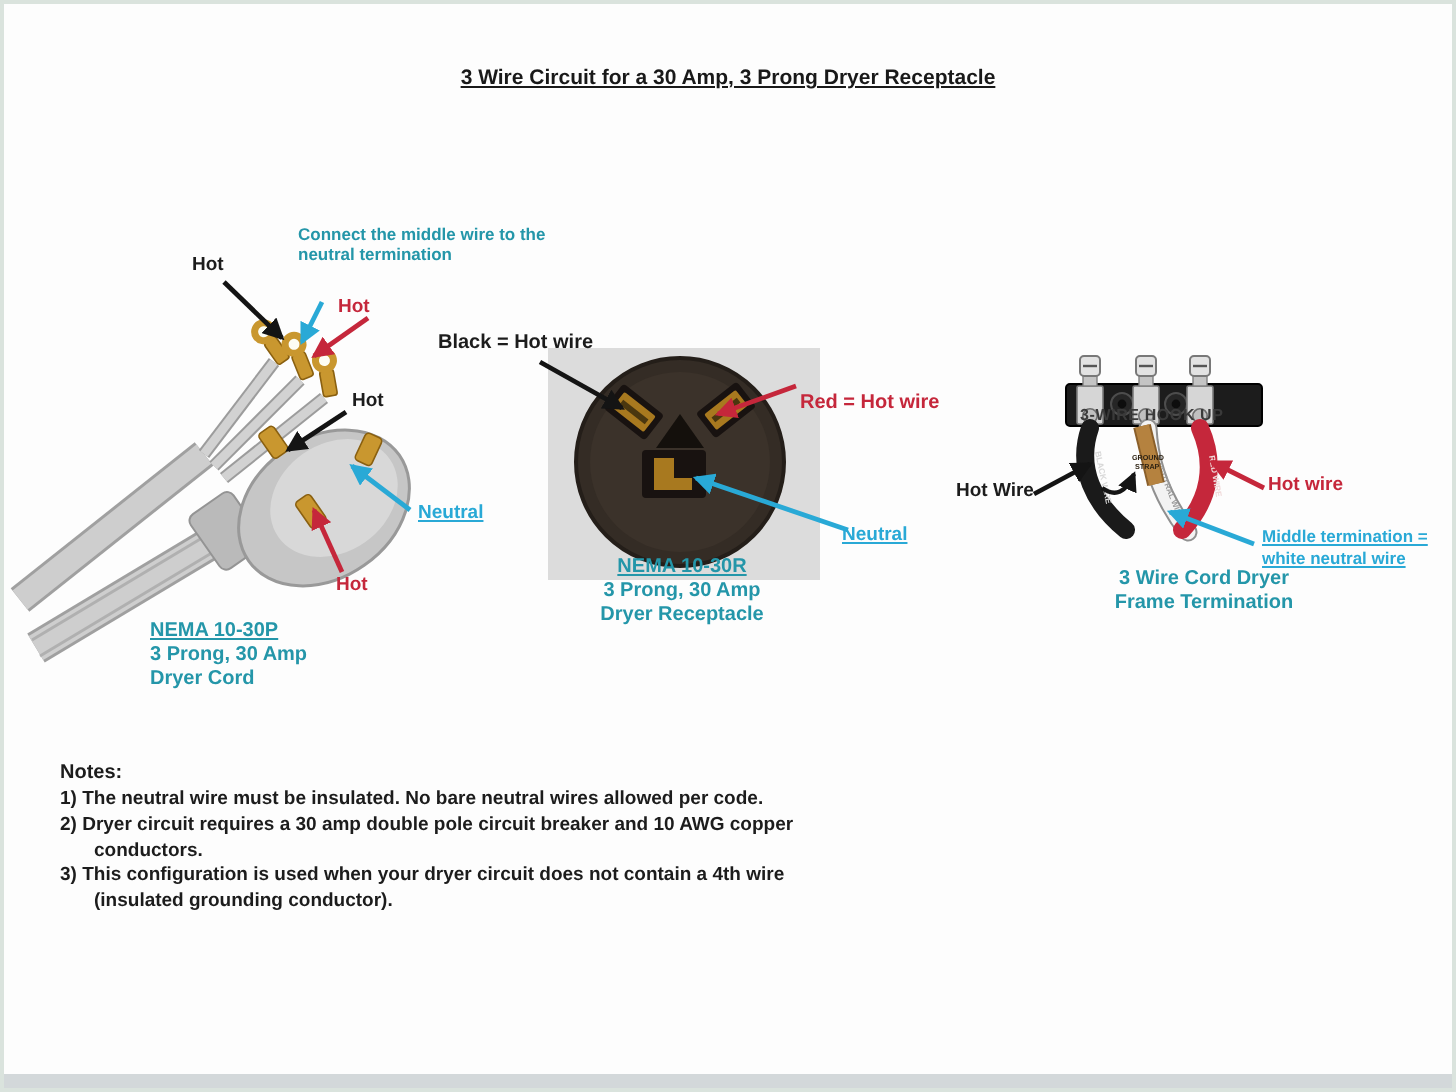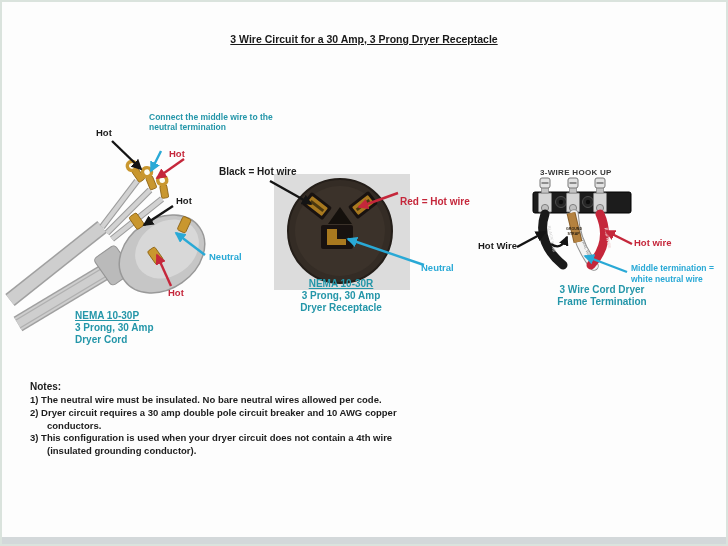--- a/index.html
+++ b/index.html
@@ -7,27 +7,27 @@
   .frame { position:relative; width:728px; height:546px; background:#fdfdfd;
            border:2px solid #dae3dd; overflow:hidden; }
   svg.canvas { position:absolute; left:0; top:0; }
   .title { position:absolute; top:31px; left:0; width:100%; text-align:center;
            font-size:10.5px; font-weight:bold; text-decoration:underline; color:#191919; }
   .lbl { position:absolute; font-weight:bold; font-size:9.5px; white-space:nowrap; }
   .f10 { font-size:10px; }
   .f85 { font-size:8.5px; }
   .c-black { color:#1c1c1c; }
   .c-red   { color:#c5273b; }
-  .c-cyan  { color:#29a9d6; }
+  .c-cyan  { color:#29a9d6;text-decoration:underline; }
   .c-teal  { color:#2496a9; }
   .wrap { white-space:normal; line-height:10px; }
   .caption { position:absolute; font-weight:bold; color:#2496a9; font-size:10px; line-height:12px; }
   .u { text-decoration:underline; }
   .tc { text-align:center; }
-  .hookup-title { position:absolute; font-weight:bold; font-size:8px; letter-spacing:.3px; color:#3a3a3a; }
+  .hookup-title { position:absolute; font-weight:bold; font-size:8px; letter-spacing:.3px; color:#3a3a3a;margin-top:35px; }
   .mterm { line-height:10.5px; }
   .notes { position:absolute; left:28px; top:378px; color:#1c1c1c; }
   .notes-h { font-size:10px; font-weight:bold; line-height:14px; }
   .note-line { font-size:9.5px; font-weight:bold; line-height:12.8px; white-space:nowrap; }
   .cont { margin-left:17px; }
   .watermark { position:absolute; left:9px; top:519px; font-size:13px; font-weight:bold; color:#2b4590;margin-top:44px; }
   .bottom-bar { position:absolute; left:0; bottom:0; width:100%; height:7px; background:#d3d8da; }
 </style>
 </head>
 <body>

